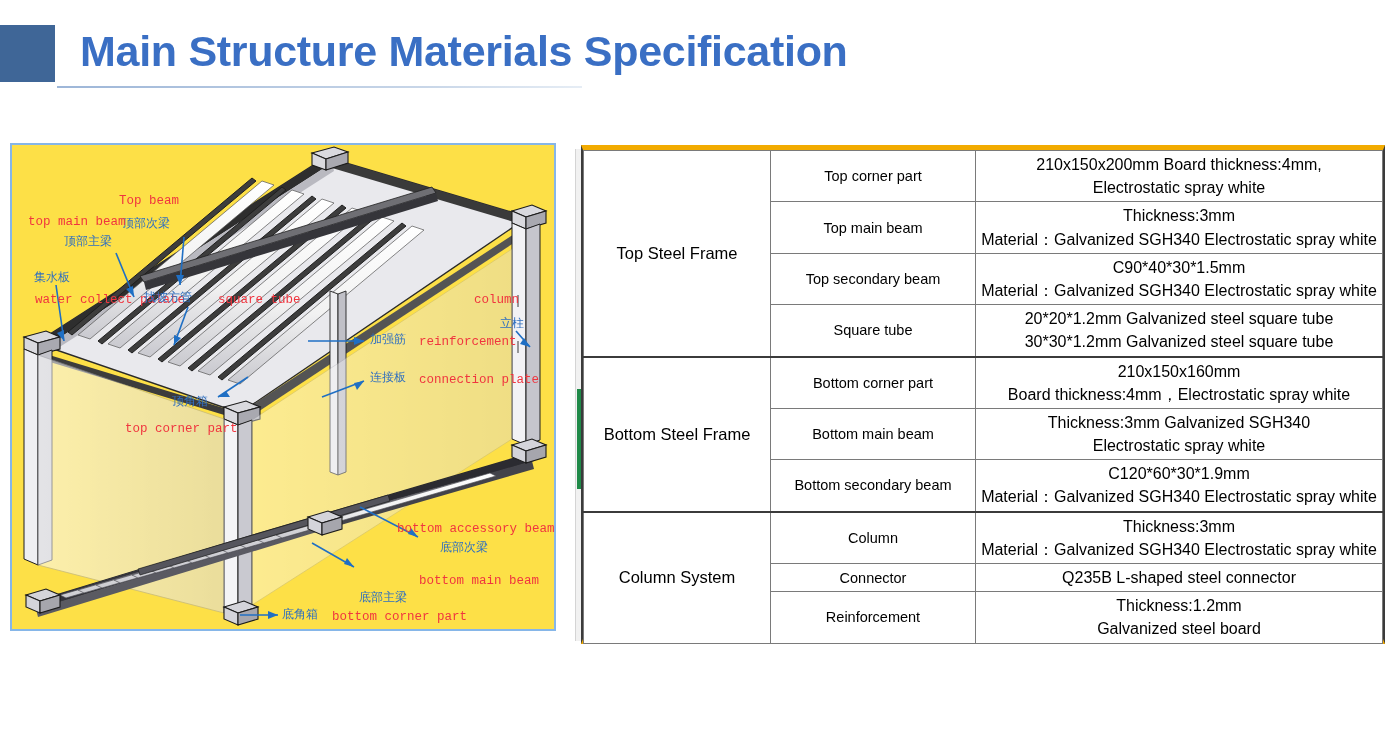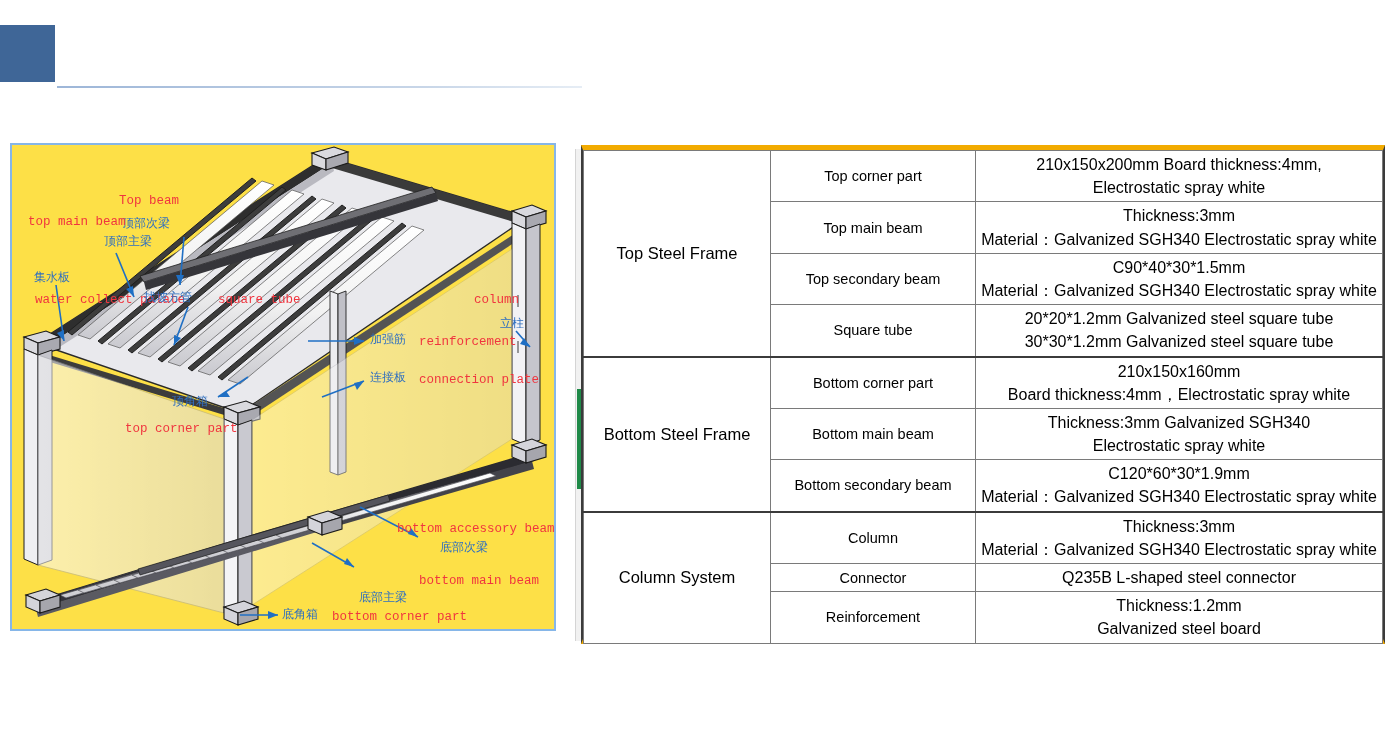--- a/index.html
+++ b/index.html
@@ -151,20 +151,21 @@
     border-right: none;
   }
   .desc-line { display: block; }
   .grp-div { border-top: 2px solid #3b3b3b !important; }
 </style>
 </head>
 <body>
 
 <div id="title-bar">
   <div id="title-accent"></div>
+  <div id="page-title">Main Structure Materials Specification</div>
   <div id="title-underline"></div>
 </div>
 
 <div id="diagram-panel">
   <svg id="diagram-svg" width="542" height="484" viewBox="0 0 542 484">
     <defs>
       <linearGradient id="beamg" x1="0" y1="0" x2="0" y2="1">
         <stop offset="0%" stop-color="#ffffff"></stop>
         <stop offset="55%" stop-color="#f2f2f2"></stop>
         <stop offset="100%" stop-color="#c9c9cf"></stop>
@@ -324,21 +325,21 @@
 
       <path d="M228,470 L266,470"></path>
       <polygon points="266,470 256,466 256,474" fill="#1f6fc4" stroke="none"></polygon>
     </g>
   </svg>
 
   <div id="anno-layer">
       <div class="anno en" style="left: 107px; top: 50px;">Top beam</div>
       <div class="anno cn" style="left: 110px; top: 72px;">顶部次梁</div>
       <div class="anno en" style="left: 16px; top: 71px;">top main beam</div>
-      <div class="anno cn" style="left: 52px; top: 90px; margin-left: 40px;">顶部主梁</div>
+      <div class="anno cn" style="left: 52px; top: 90px;">顶部主梁</div>
       <div class="anno cn" style="left: 22px; top: 126px;">集水板</div>
       <div class="anno en" style="left: 0px; top: 149px; margin-left: 23px;">water collect palate</div>
       <div class="anno cn" style="left: 132px; top: 146px;">找坡方管</div>
       <div class="anno en" style="left: 206px; top: 149px;">square tube</div>
       <div class="anno en" style="left: 462px; top: 149px;">column</div>
       <div class="anno cn" style="left: 488px; top: 172px;">立柱</div>
       <div class="anno cn" style="left: 358px; top: 188px;">加强筋</div>
       <div class="anno en" style="left: 407px; top: 191px;">reinforcement</div>
       <div class="anno cn" style="left: 358px; top: 226px;">连接板</div>
       <div class="anno en" style="left: 407px; top: 229px;">connection plate</div>

